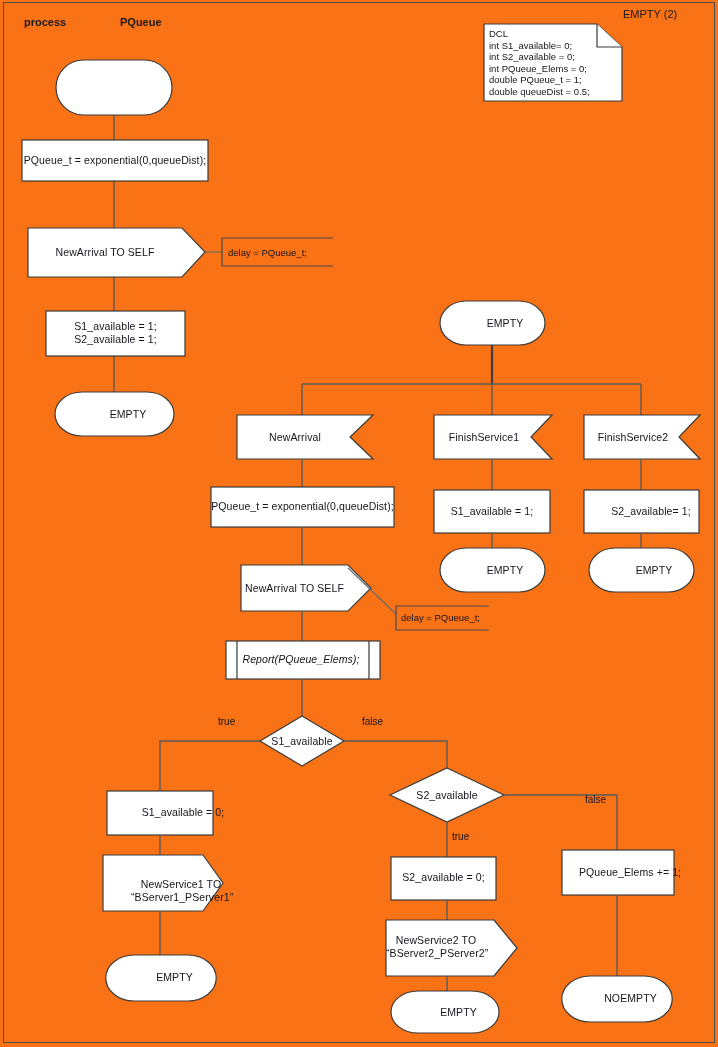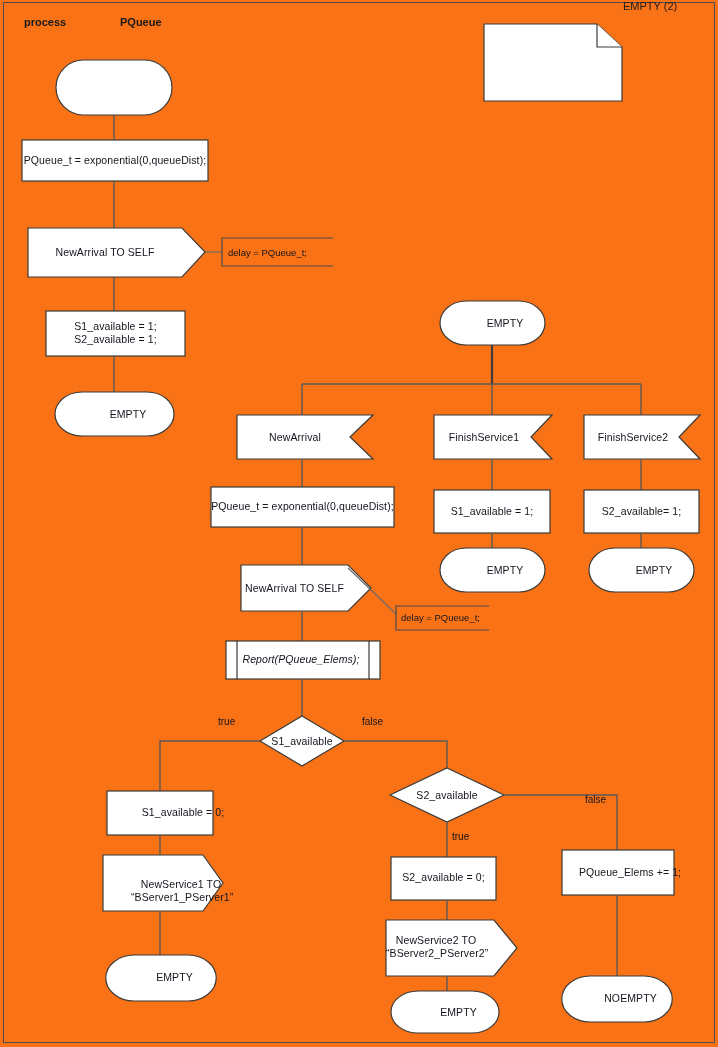--- a/index.html
+++ b/index.html
@@ -113,21 +113,21 @@
 </style>
 </head>
 <body>
 
 <div id="page">
 
   <div id="page-frame"></div>
 
   <div class="hdr" style="left:24px; top:16px;">process</div>
   <div class="hdr hdr-name" style="left:84px; top:16px; font-weight:bold;">PQueue</div>
-  <div class="page-label" style="left:623px; top:0;">EMPTY (2)</div>
+  <div class="page-label" style="left:623px; top:8px;">EMPTY (2)</div>
 
   <svg id="canvas" viewBox="0 0 718 1047">
 
     <line class="edge" x1="114" y1="115" x2="114" y2="140"></line>
     <line class="edge" x1="114" y1="181" x2="114" y2="228"></line>
     <line class="edge" x1="114" y1="277" x2="114" y2="311"></line>
     <line class="edge" x1="114" y1="356" x2="114" y2="392"></line>
 
     <line class="leader" x1="205" y1="252" x2="222" y2="252"></line>
 
@@ -210,20 +210,26 @@
     <line class="edge" x1="492" y1="533" x2="492" y2="548"></line>
     <path class="shape" d="M 466,548 L 519,548 A 26 22 0 0 1 519,592 L 466,592 A 26 22 0 0 1 466,548 Z"></path>
 
     <line class="edge" x1="641" y1="459" x2="641" y2="490"></line>
     <rect class="shape" x="584" y="490" width="115" height="43"></rect>
     <line class="edge" x1="641" y1="533" x2="641" y2="548"></line>
     <path class="shape" d="M 615,548 L 668,548 A 26 22 0 0 1 668,592 L 615,592 A 26 22 0 0 1 615,548 Z"></path>
 
   </svg>
 
+  <div class="dcl-text" style="left:489px; top:28px; width:130px;">DCL
+int S1_available= 0;
+int S2_available = 0;
+int PQueue_Elems = 0;
+double PQueue_t = 1;
+double queueDist = 0.5;</div>
 
   <div class="lbl" style="left:56px; top:81px; width:116px;"></div>
   <div class="lbl" style="left:22px; top:154px; width:186px;">PQueue_t = exponential(0,queueDist);</div>
   <div class="lbl" style="left:28px; top:246px; width:154px;">NewArrival TO SELF</div>
   <div class="cmt-text" style="left:228px; top:247px;">delay = PQueue_t;</div>
   <div class="lbl" style="left:46px; top:320px; width:139px;">S1_available = 1;
 S2_available = 1;</div>
   <div class="lbl" style="left:82px; top:408px; width:92px;">EMPTY</div>
 
   <div class="lbl" style="left:466px; top:317px; width:78px;">EMPTY</div>
@@ -254,16 +260,16 @@
   <div class="lbl" style="left:386px; top:934px; width:100px;">NewService2 TO
 “BServer2_PServer2”</div>
   <div class="lbl" style="left:418px; top:1006px; width:81px;">EMPTY</div>
 
   <div class="lbl" style="left:562px; top:866px; width:136px;">PQueue_Elems += 1;</div>
   <div class="lbl" style="left:590px; top:992px; width:81px;">NOEMPTY</div>
 
   <div class="lbl" style="left:434px; top:505px; width:116px;">S1_available = 1;</div>
   <div class="lbl" style="left:466px; top:564px; width:78px;">EMPTY</div>
 
-  <div class="lbl" style="left:584px; top:505px; width:115px;">S2_available= 1;</div>
+  <div class="lbl" style="left:584px; top:505px; width:134px;">S2_available= 1;</div>
   <div class="lbl" style="left:615px; top:564px; width:78px;">EMPTY</div>
 
 </div>
 
 </body></html>

